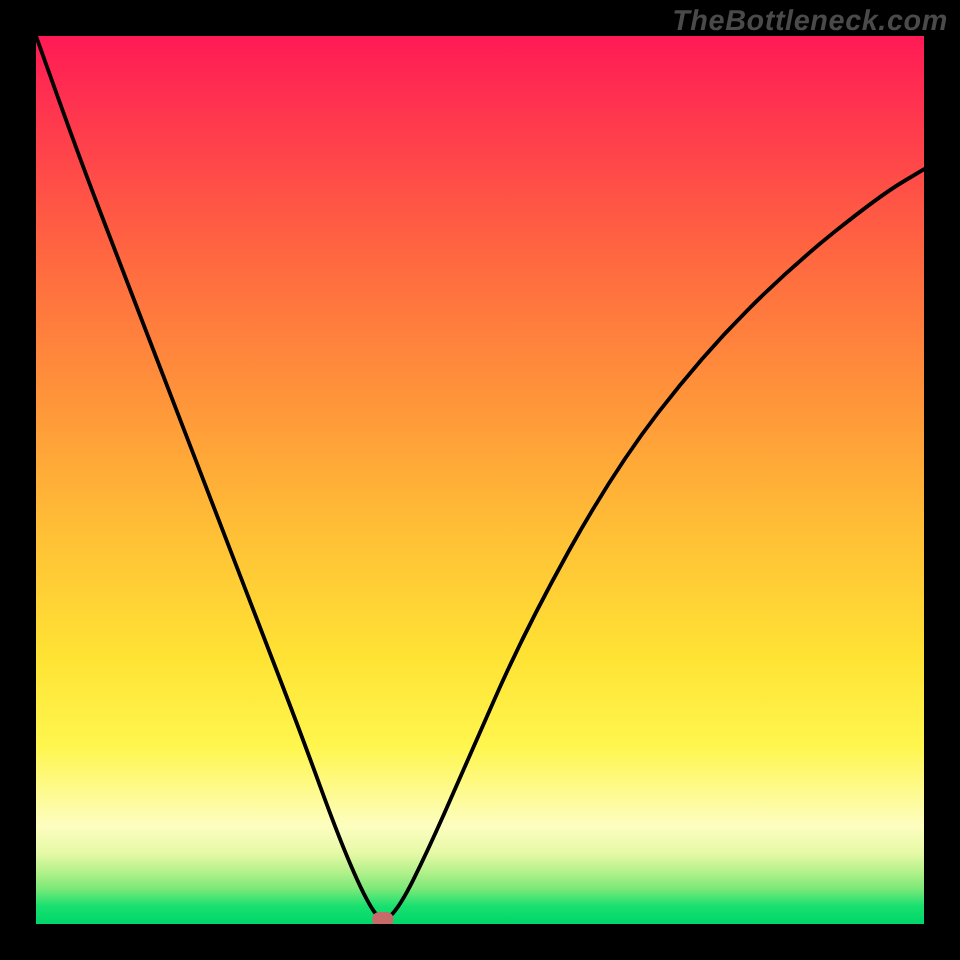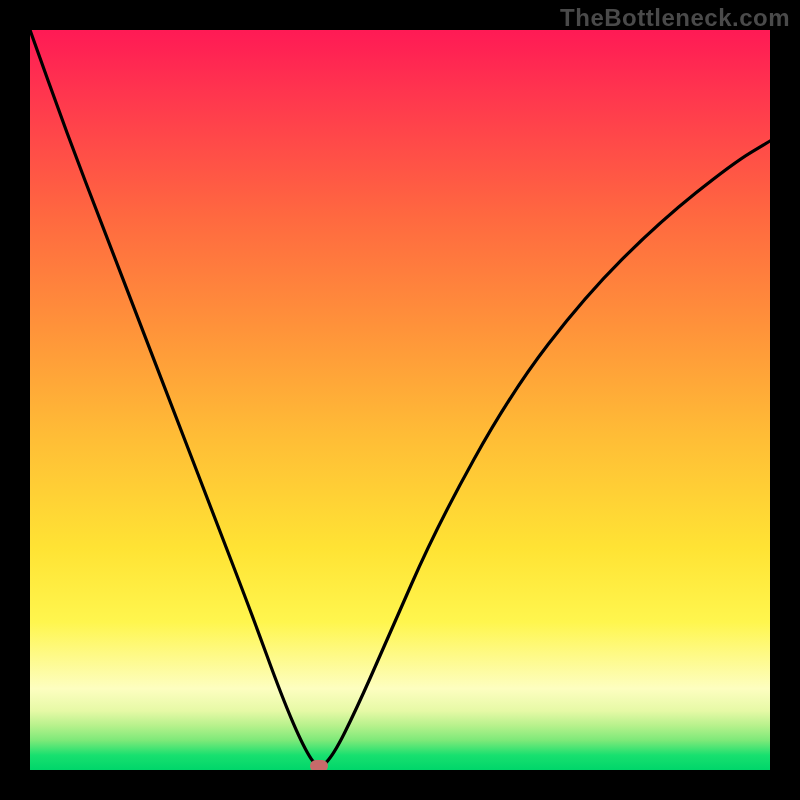--- a/index.html
+++ b/index.html
@@ -9,20 +9,21 @@
     height: 800px;
     background: #000;
     font-family: Arial, Helvetica, sans-serif;
     overflow: hidden;
   }
   .frame {
     position: relative;
     width: 800px;
     height: 800px;
     background: #000;
+    font-style: italic;
   }
   .watermark {
     position: absolute;
     top: 4px;
     right: 10px;
     color: #4a4a4a;
     font-size: 24px;
     font-weight: 600;
     letter-spacing: 0.5px;
     z-index: 5;

